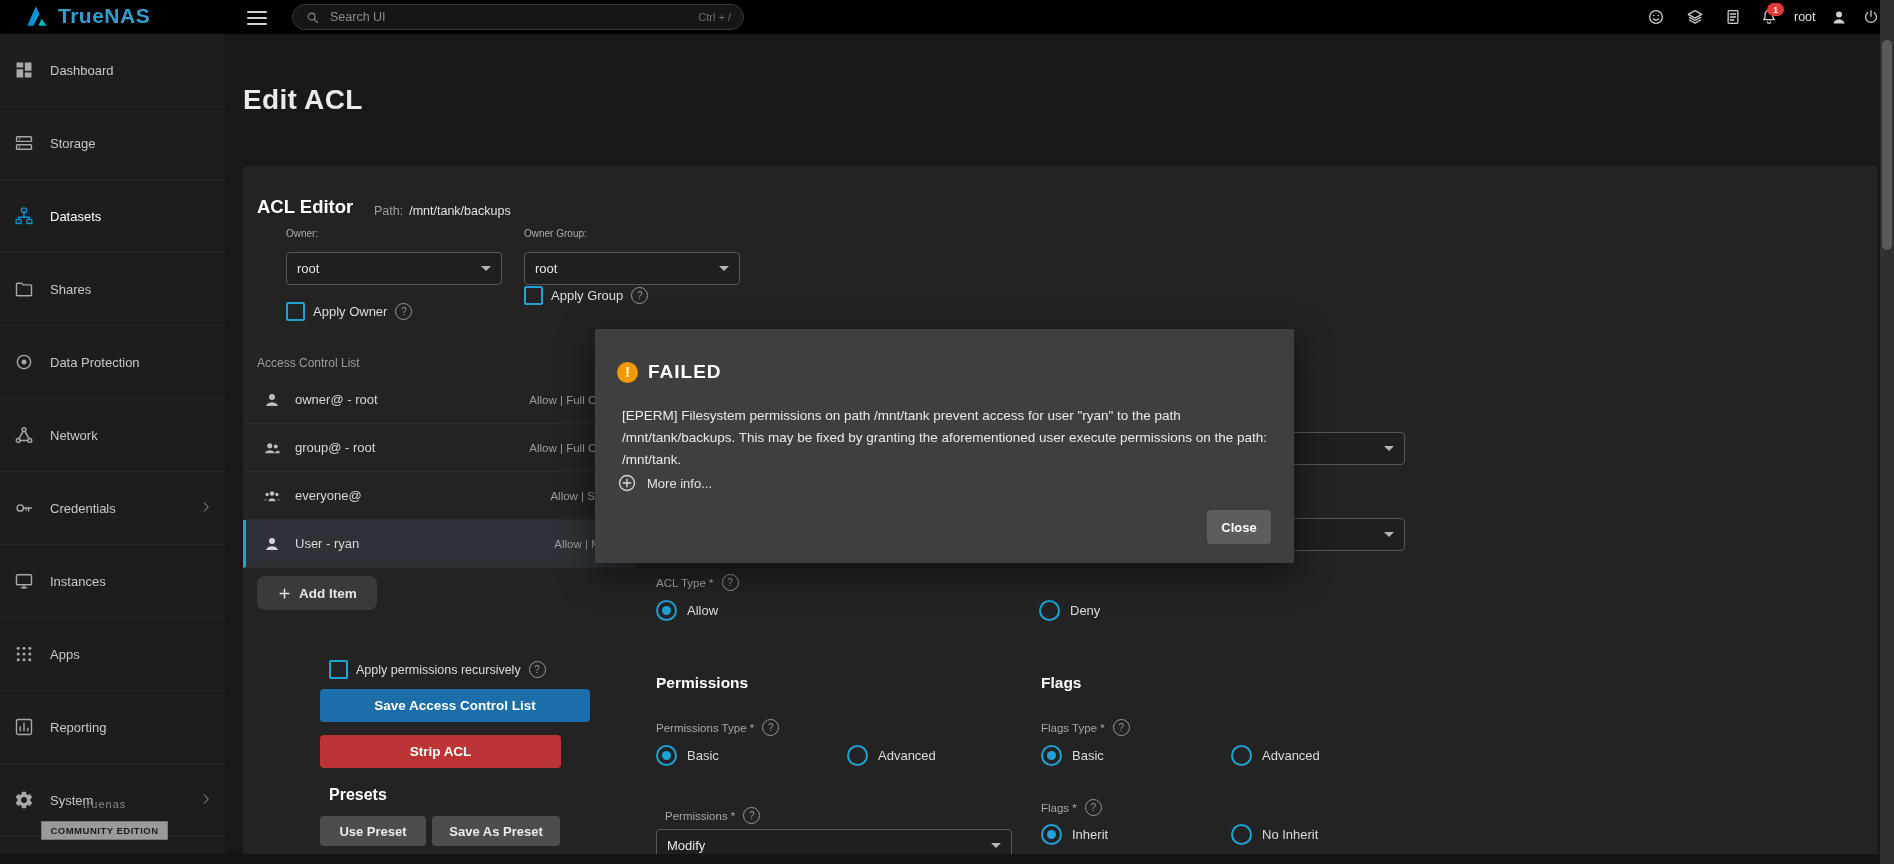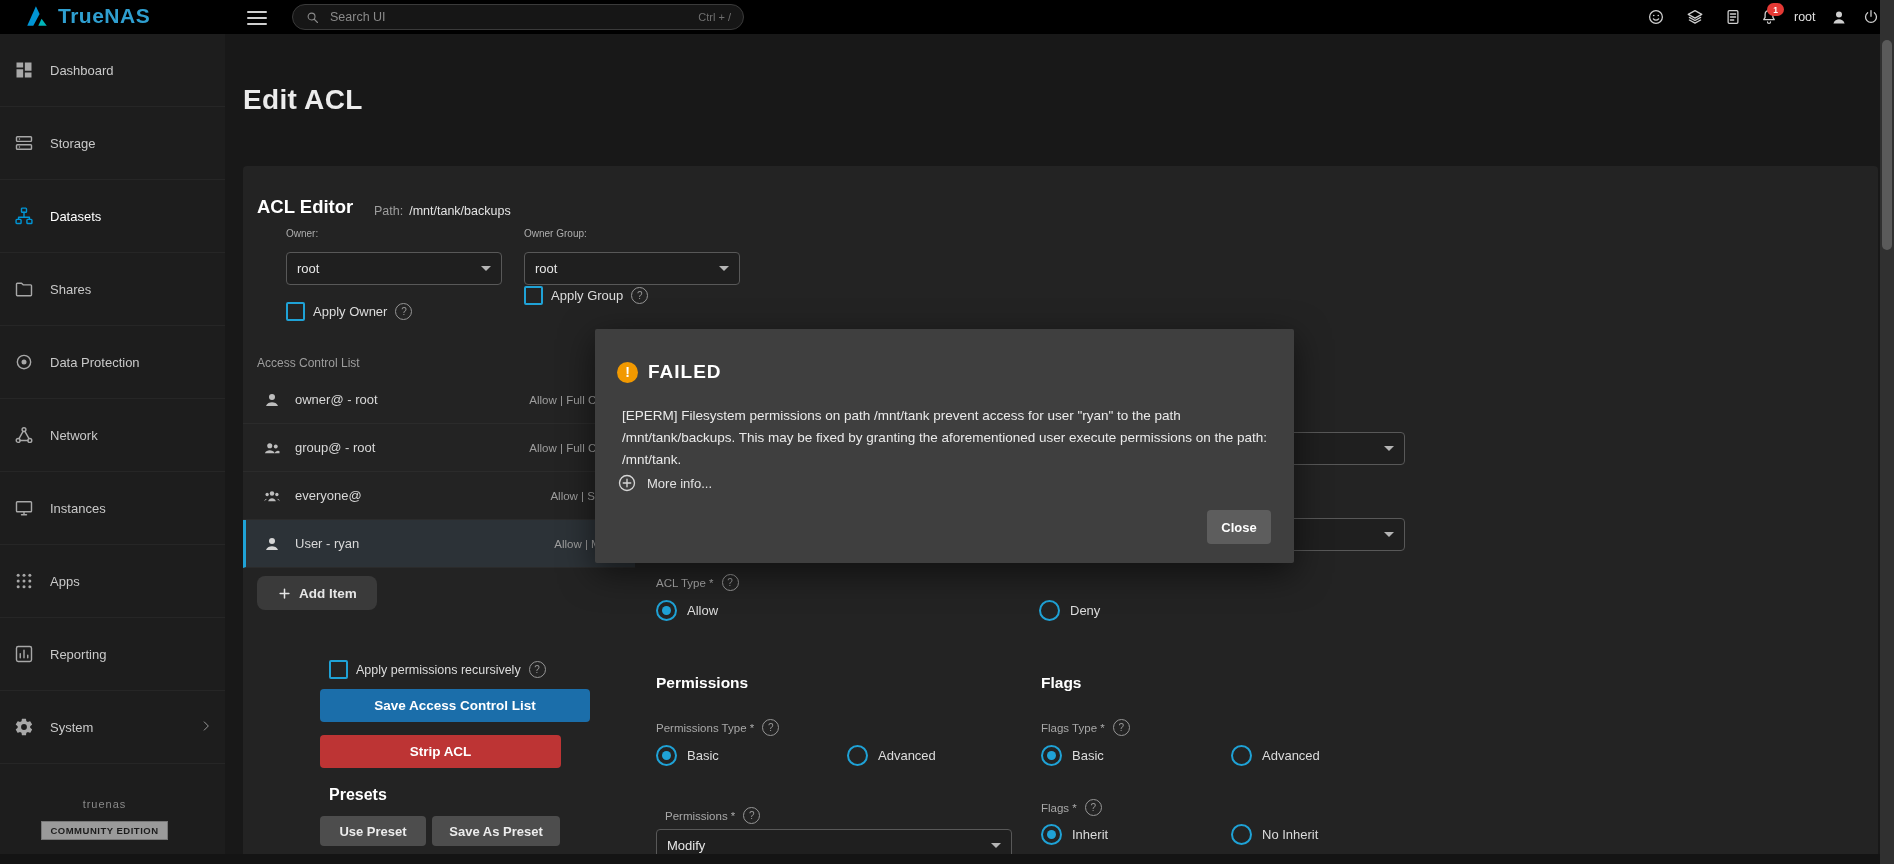--- a/index.html
+++ b/index.html
@@ -195,20 +195,32 @@
             <circle cx="5" cy="18.5" r="2.3"></circle>
             <circle cx="19" cy="18.5" r="2.3"></circle>
             <path d="M10.9 7.6 6 16.4M13.1 7.6 18 16.4M7.3 18.5h9.4"></path>
           </svg>
         </span>
       <span>Network</span>
     </div>
     <div class="sidebar-item">
       <span class="sic">
           <svg class="sk" width="20" height="20" viewBox="0 0 24 24">
+            <circle cx="7.5" cy="12" r="3.8"></circle>
+            <path d="M11.3 12H21M17.5 12v3.5M14.5 12v2.5"></path>
+          </svg>
+        </span>
+      <span>Credentials</span>
+      <span class="chev"><svg class="sk" width="14" height="14" viewBox="0 0 24 24">
+            <path d="M9 5l7 7-7 7"></path>
+          </svg></span>
+    </div>
+    <div class="sidebar-item">
+      <span class="sic">
+          <svg class="sk" width="20" height="20" viewBox="0 0 24 24">
             <rect x="3" y="4.5" width="18" height="12" rx="1"></rect>
             <path d="M9 20h6M12 16.5V20"></path>
           </svg>
         </span>
       <span>Instances</span>
     </div>
     <div class="sidebar-item">
       <span class="sic">
           <svg class="fl" width="20" height="20" viewBox="0 0 24 24">
             <circle cx="5" cy="5" r="1.8"></circle>

